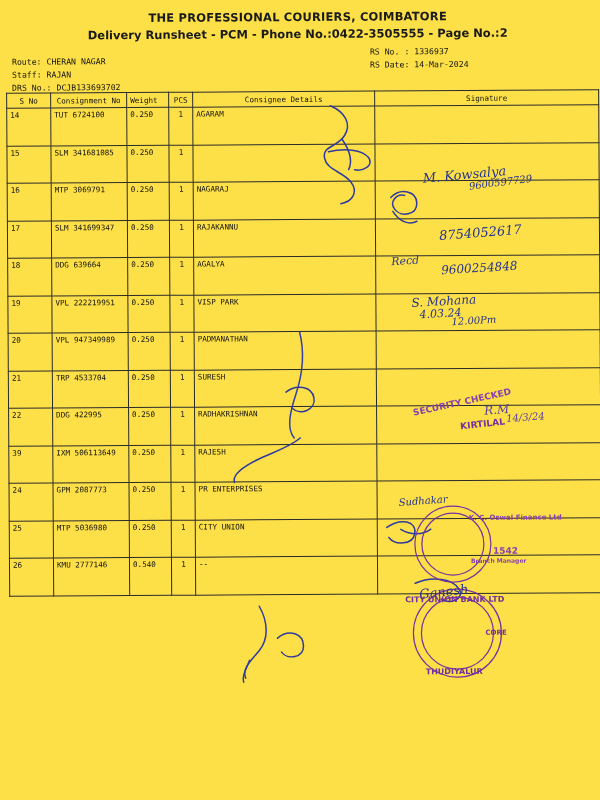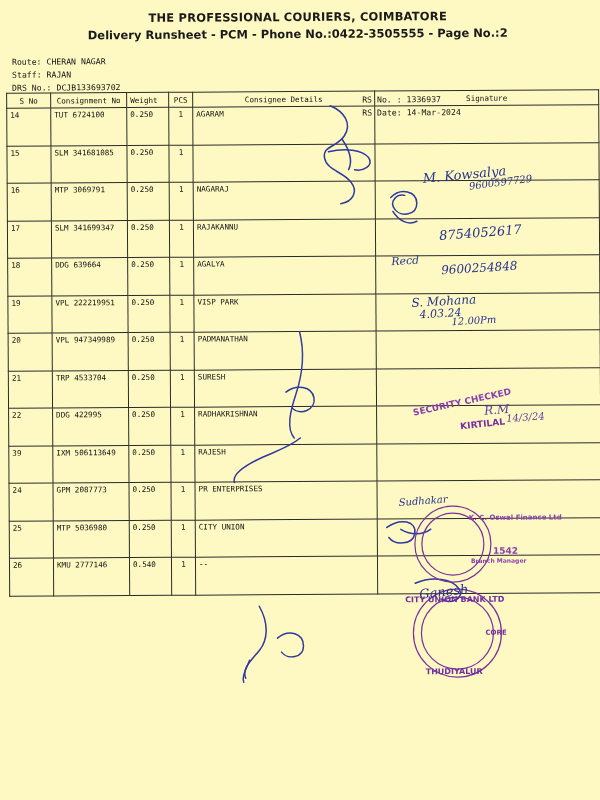--- a/index.html
+++ b/index.html
@@ -5,21 +5,21 @@
   * { box-sizing: border-box; }
   html, body {
     margin: 0; padding: 0;
     width: 600px; height: 800px;
     background: #ffffff;
     font-family: "DejaVu Sans Mono", monospace;
   }
   #sheet {
     position: relative;
     width: 600px; height: 800px;
-    background: #fef9c3;
+    background: #fde047;
     overflow: hidden;
   }
 
   
   .hdr {
     text-align: center;
     padding-top: 10px;
   }
   .hdr-company {
     font-family: "DejaVu Sans", sans-serif;
@@ -37,21 +37,21 @@
   }
 
   .meta {
     position: relative;
     margin: 5px 8px 0 8px;
     height: 42px;
     font-size: 8.2px;
     color: #111;
   }
   .meta .left { position: absolute; left: 6px; top: 8px; line-height: 13px; }
-  .meta .right { position: absolute; left: 356px; top: 0; line-height: 13px; margin-top: 48px; }
+  .meta .right { position: absolute; left: 364px; top: 0; line-height: 13px; }
 
   
   table.rs {
     border-collapse: collapse;
     margin: 3px 8px 0 8px;
     width: 584px;
     table-layout: fixed;
   }
   table.rs th, table.rs td {
     border: 1px solid #2b2b2b;

